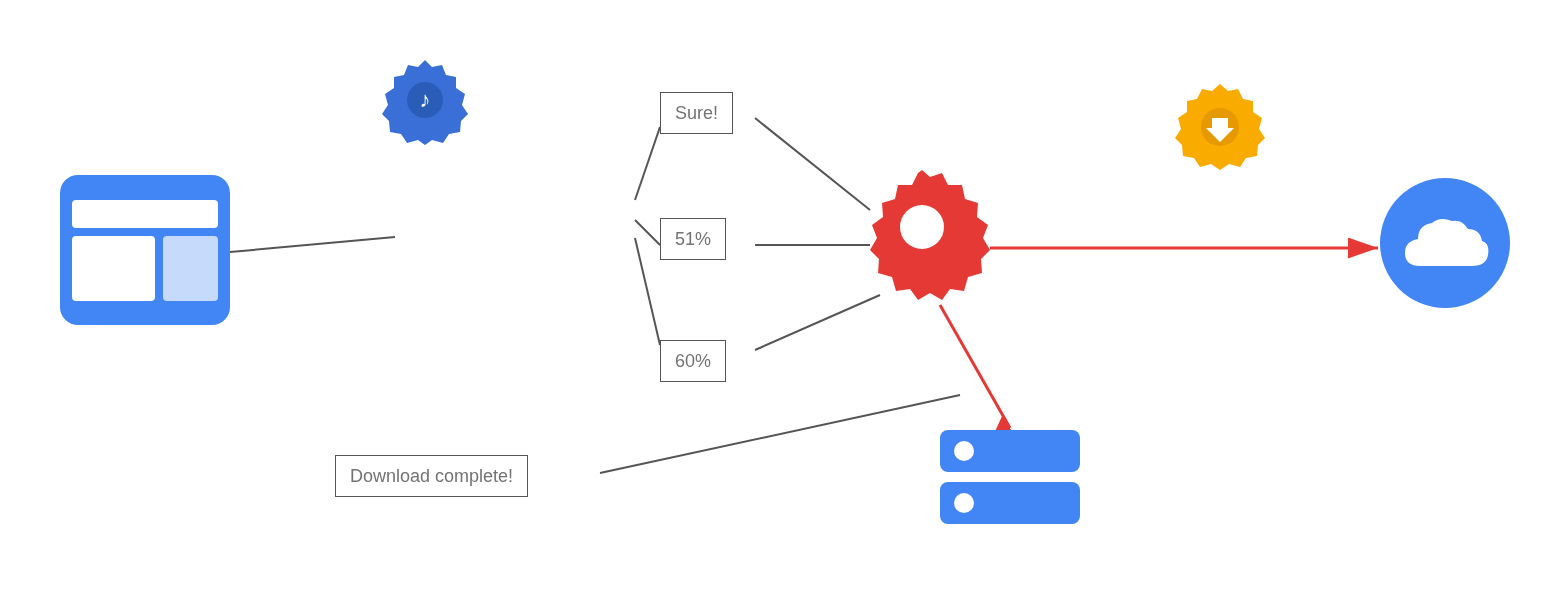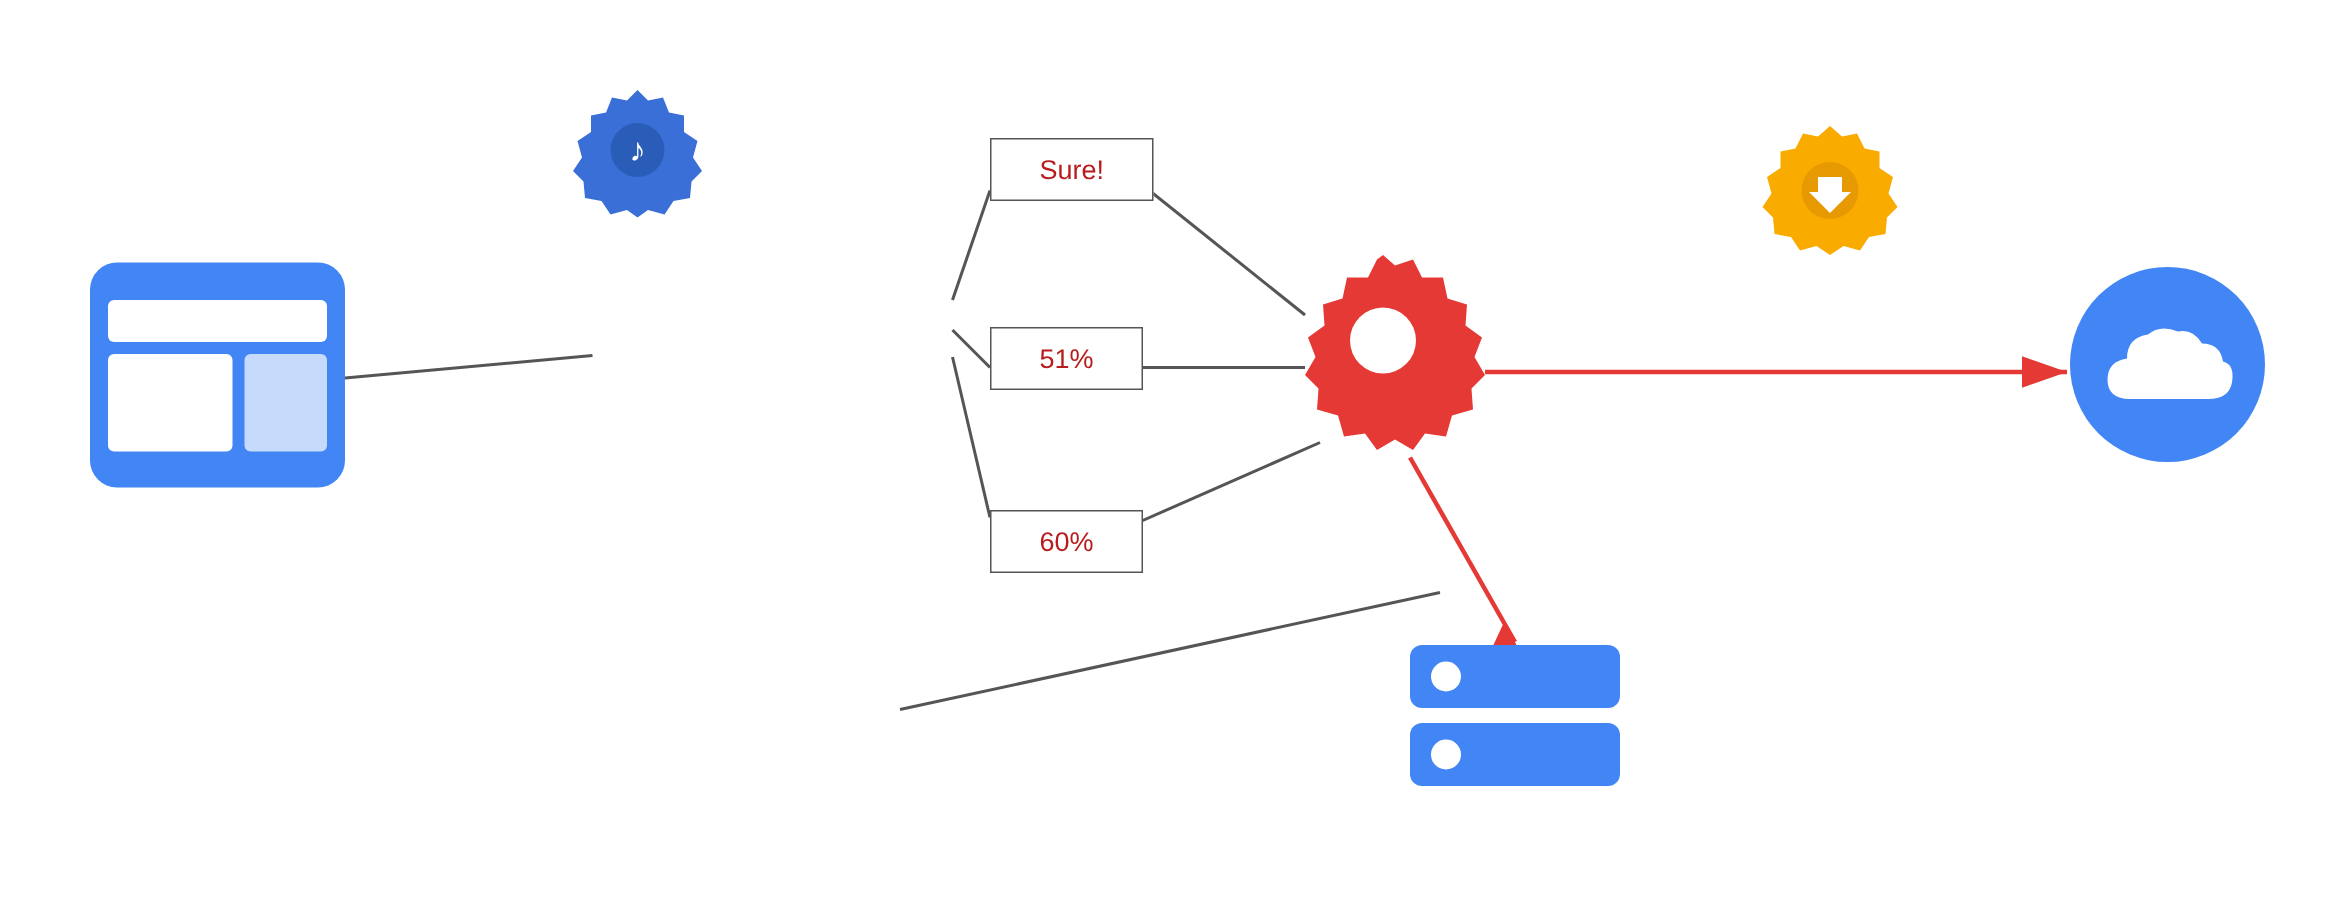--- a/index.html
+++ b/index.html
@@ -81,24 +81,24 @@
       position: absolute;
       left: 380px;
       top: 55px;
     }
 
     
     .text-box {
       position: absolute;
       background: white;
       border: 1.5px solid #555;
-      padding: 8px 32px;
+      padding: 8px 14px;
       font-size: 18px;
       font-weight: 500;
-      color: #b91c1c;
+      color: #737373;
       line-height: 1.35;
     }
 
     .download-music-box {
       position: absolute;
       left: 395px;
       top: 174px;
       width: 240px;
     }
 
@@ -247,20 +247,23 @@
   </div>
 
   <div class="text-box twenty-box">
     <span>51%</span>
   </div>
 
   <div class="text-box sixty-box">
     <span>60%</span>
   </div>
 
+  <div class="text-box download-complete-box">
+    <span>Download complete!</span>
+  </div>
 
   <div class="red-gear">
     <svg width="145" height="145" viewBox="0 0 145 145">
       <path d="M72 15
         L80 22 L92 18 L98 30 L112 30 L115 44 L128 48 L127 62 L138 70 L133 83 L140 95 L131 104 L132 118 L118 122 L114 136 L100 134 L92 145 L80 138 L68 145 L60 134 L46 136 L42 122 L28 118 L29 104 L20 95 L27 83 L22 70 L33 62 L32 48 L45 44 L48 30 L62 30 L68 18 Z" fill="#e53935"></path>
       <circle cx="72" cy="72" r="22" fill="white"></circle>
     </svg>
   </div>
 
   <div class="yellow-badge">

